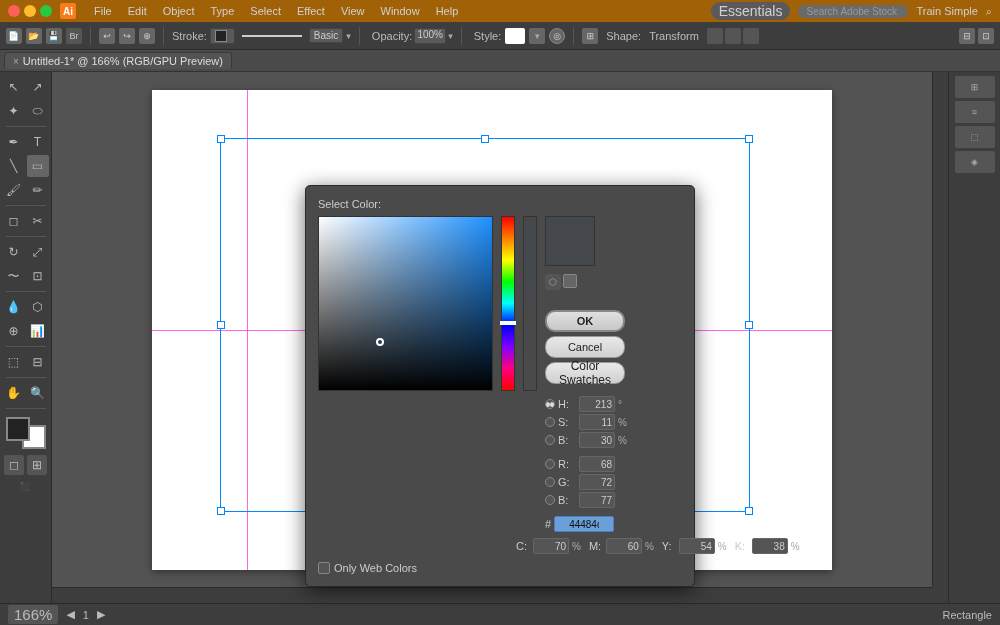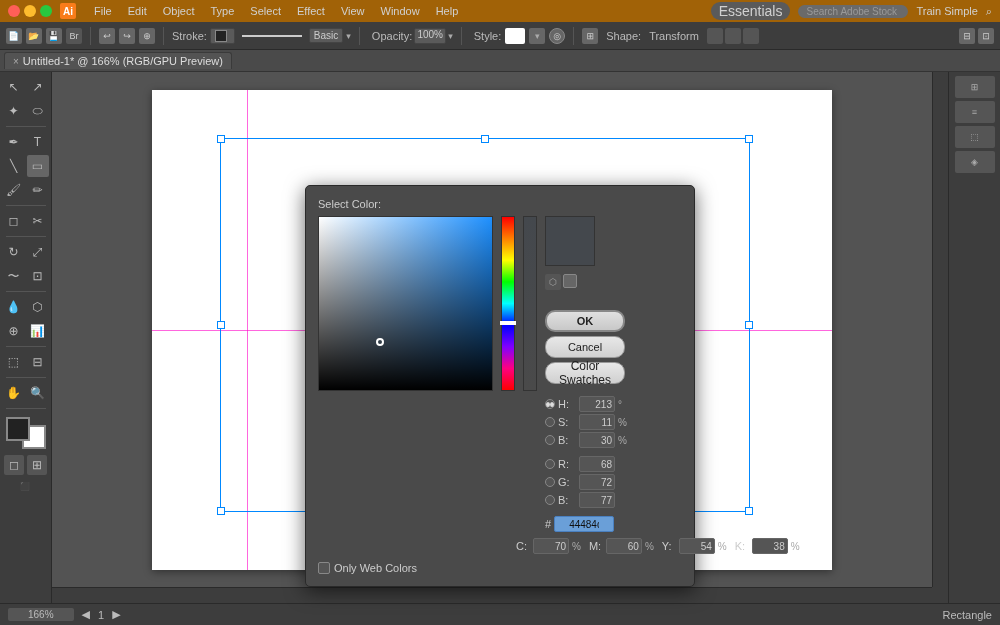--- a/index.html
+++ b/index.html
@@ -265,22 +265,22 @@
 
     
     #status-bar {
       height: 22px;
       background: #3d3d3d;
       border-top: 1px solid #2a2a2a;
       display: flex; align-items: center;
       padding: 0 8px; gap: 8px;
     }
     .status-zoom {
-      color: #bbb; font-size: 10px;
-      background: #555; padding: 1px 20px; border-radius: 2px;
+      color: #bbb; font-size: 15px;
+      background: #555; padding: 1px 6px; border-radius: 2px;
     }
     .status-label {
       color: #bbb; font-size: 11px; margin-left: auto; text-align: center;
     }
 
     
     #dialog-overlay {
       position: absolute;
       top: 0; left: 0; right: 0; bottom: 0;
       z-index: 100;

